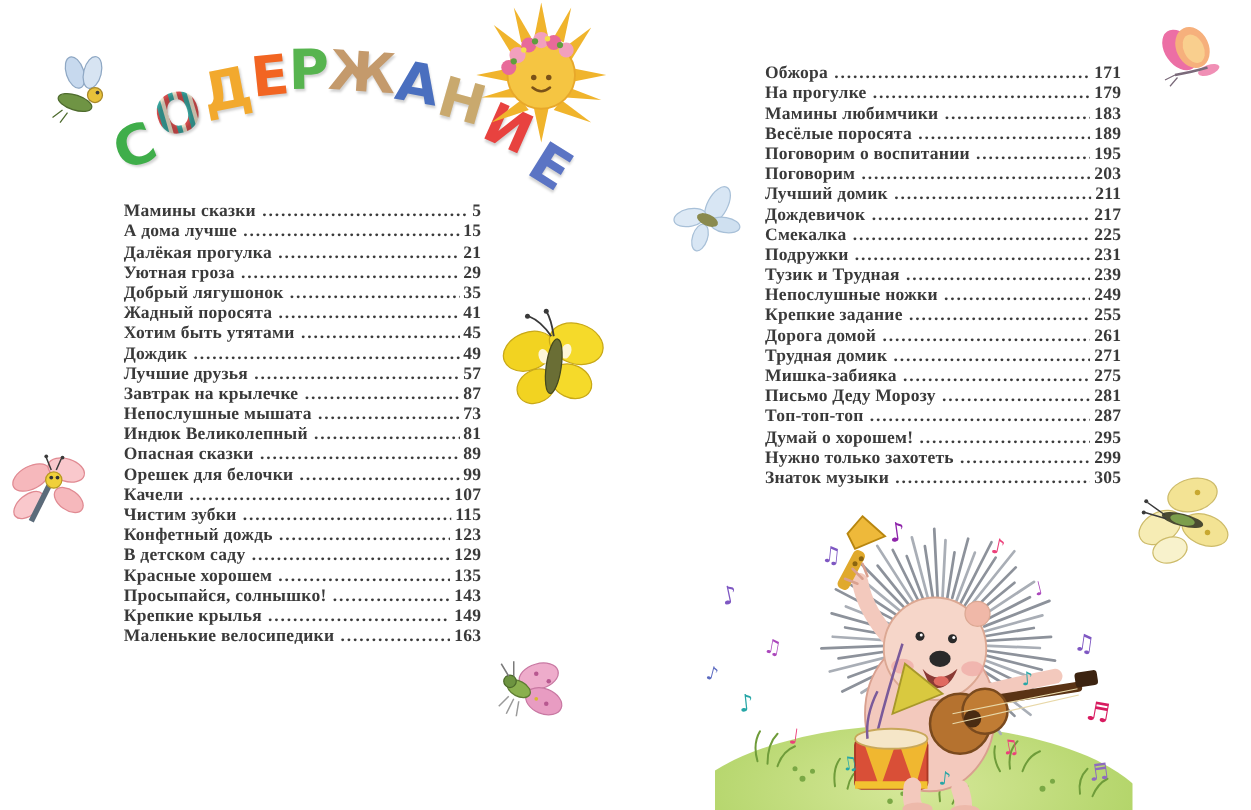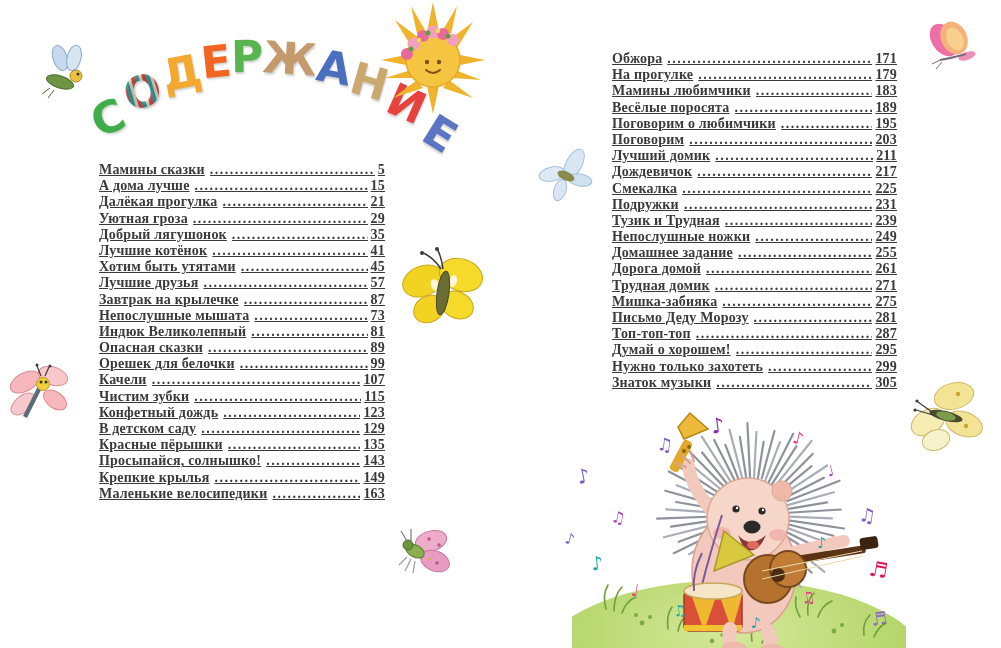--- a/index.html
+++ b/index.html
@@ -20,21 +20,21 @@
   .t-letter:nth-child(8){transform:translateY(22px) rotate(16deg);}
   .t-letter:nth-child(9){transform:translateY(44px) rotate(24deg);}
   .t-letter:nth-child(10){transform:translateY(74px) rotate(32deg);}
   .t-letter.striped{background:repeating-linear-gradient(90deg,#d94f4f 0 4px,#3aa6a0 4px 8px,#efe3cd 8px 11px);
                     -webkit-background-clip:text;background-clip:text;-webkit-text-fill-color:transparent;}
 
   
   .toc{position:absolute;font-size:14px;font-weight:bold;letter-spacing:.2px;}
   .toc-left{left:99px;top:162px;width:286px;}
   .toc-right{left:612px;top:51px;width:285px;}
-  .toc-row{display:flex;align-items:flex-start;height:16.2px;white-space:nowrap;text-decoration:underline;}
+  .toc-row{display:flex;align-items:flex-end;height:16.2px;white-space:nowrap;}
   .toc-title{flex:0 0 auto;}
   .toc-dots{flex:1 1 auto;overflow:hidden;margin:0 3px 0 5px;}
   .toc-dots::after{content:"....................................................................................";
                    letter-spacing:1.5px;}
   .toc-page{flex:0 0 auto;}
 
   
   .deco{position:absolute;}
   .d-sun{left:381px;top:2px;}
   .d-dragonfly{left:34px;top:44px;}
@@ -365,30 +365,35 @@
         <span class="toc-title">Уютная гроза</span>
         <span class="toc-dots"></span>
         <span class="toc-page">29</span>
       </div>
       <div class="toc-row">
         <span class="toc-title">Добрый лягушонок</span>
         <span class="toc-dots"></span>
         <span class="toc-page">35</span>
       </div>
       <div class="toc-row">
-        <span class="toc-title">Лучшие котёнок</span>
+        <span class="toc-title">Жадный поросята</span>
         <span class="toc-dots"></span>
         <span class="toc-page">41</span>
       </div>
       <div class="toc-row">
         <span class="toc-title">Хотим быть утятами</span>
         <span class="toc-dots"></span>
         <span class="toc-page">45</span>
       </div>
       <div class="toc-row">
+        <span class="toc-title">Дождик</span>
+        <span class="toc-dots"></span>
+        <span class="toc-page">49</span>
+      </div>
+      <div class="toc-row">
         <span class="toc-title">Лучшие друзья</span>
         <span class="toc-dots"></span>
         <span class="toc-page">57</span>
       </div>
       <div class="toc-row">
         <span class="toc-title">Завтрак на крылечке</span>
         <span class="toc-dots"></span>
         <span class="toc-page">87</span>
       </div>
       <div class="toc-row">
@@ -425,21 +430,21 @@
         <span class="toc-title">Конфетный дождь</span>
         <span class="toc-dots"></span>
         <span class="toc-page">123</span>
       </div>
       <div class="toc-row">
         <span class="toc-title">В детском саду</span>
         <span class="toc-dots"></span>
         <span class="toc-page">129</span>
       </div>
       <div class="toc-row">
-        <span class="toc-title">Красные пёрышки</span>
+        <span class="toc-title">Красные хорошем</span>
         <span class="toc-dots"></span>
         <span class="toc-page">135</span>
       </div>
       <div class="toc-row">
         <span class="toc-title">Просыпайся, солнышко!</span>
         <span class="toc-dots"></span>
         <span class="toc-page">143</span>
       </div>
       <div class="toc-row">
         <span class="toc-title">Крепкие крылья</span>
@@ -467,21 +472,21 @@
         <span class="toc-title">Мамины любимчики</span>
         <span class="toc-dots"></span>
         <span class="toc-page">183</span>
       </div>
       <div class="toc-row">
         <span class="toc-title">Весёлые поросята</span>
         <span class="toc-dots"></span>
         <span class="toc-page">189</span>
       </div>
       <div class="toc-row">
-        <span class="toc-title">Поговорим о любимчики</span>
+        <span class="toc-title">Поговорим о воспитании</span>
         <span class="toc-dots"></span>
         <span class="toc-page">195</span>
       </div>
       <div class="toc-row">
         <span class="toc-title">Поговорим</span>
         <span class="toc-dots"></span>
         <span class="toc-page">203</span>
       </div>
       <div class="toc-row">
         <span class="toc-title">Лучший домик</span>
@@ -507,21 +512,21 @@
         <span class="toc-title">Тузик и Трудная</span>
         <span class="toc-dots"></span>
         <span class="toc-page">239</span>
       </div>
       <div class="toc-row">
         <span class="toc-title">Непослушные ножки</span>
         <span class="toc-dots"></span>
         <span class="toc-page">249</span>
       </div>
       <div class="toc-row">
-        <span class="toc-title">Домашнее задание</span>
+        <span class="toc-title">Крепкие задание</span>
         <span class="toc-dots"></span>
         <span class="toc-page">255</span>
       </div>
       <div class="toc-row">
         <span class="toc-title">Дорога домой</span>
         <span class="toc-dots"></span>
         <span class="toc-page">261</span>
       </div>
       <div class="toc-row">
         <span class="toc-title">Трудная домик</span>

